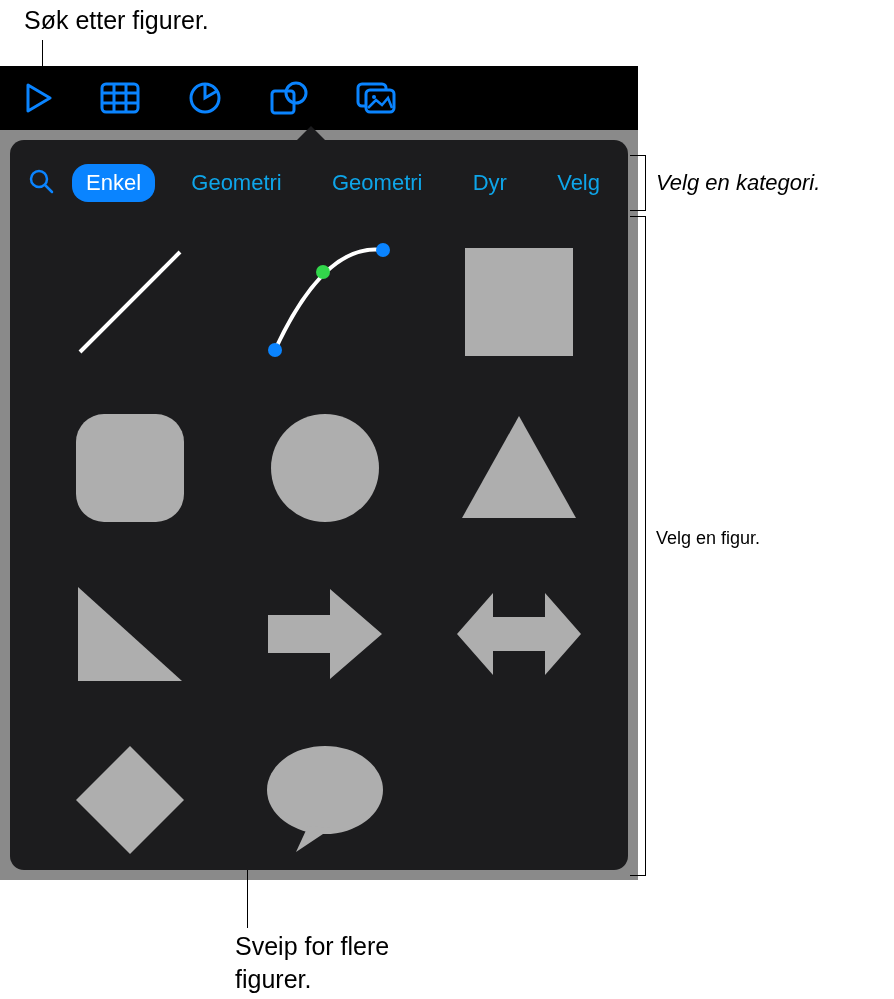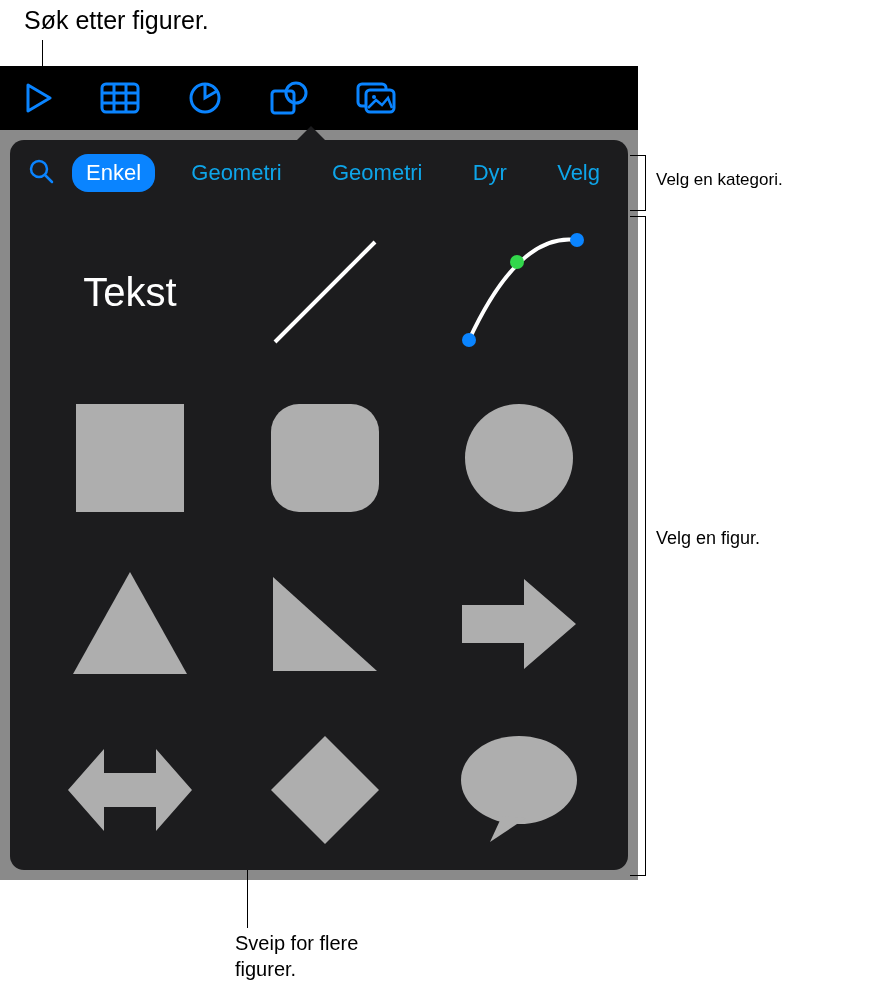--- a/index.html
+++ b/index.html
@@ -72,21 +72,21 @@
       width: 0;
       height: 0;
       border-left: 16px solid transparent;
       border-right: 16px solid transparent;
       border-bottom: 16px solid #1c1c1e;
       z-index: 10;
     }
     .category-row {
       display: flex;
       align-items: center;
-      padding: 14px 14px 14px 18px;
+      padding: 24px 14px 14px 18px;
       gap: 18px;
     }
     .search-icon {
       color: #0a84ff;
       flex-shrink: 0;
     }
     .categories {
       display: flex;
       gap: 18px;
       flex: 1;
@@ -121,22 +121,23 @@
     }
     .shape-cell.text {
       color: #fff;
       font-size: 40px;
       font-weight: 400;
     }
     .callout-right-1 {
       position: absolute;
       top: 170px;
       left: 656px;
-      font-size: 17px;
+      font-size: 22px;
       color: #000;
+      font-style: italic;
     }
     .bracket-right-1 {
       position: absolute;
       top: 155px;
       left: 630px;
       width: 16px;
       height: 56px;
       border-top: 1px solid #000;
       border-right: 1px solid #000;
       border-bottom: 1px solid #000;
@@ -155,21 +156,21 @@
       width: 16px;
       height: 660px;
       border-top: 1px solid #000;
       border-right: 1px solid #000;
       border-bottom: 1px solid #000;
     }
     .callout-bottom {
       position: absolute;
       top: 930px;
       left: 235px;
-      font-size: 20px;
+      font-size: 25px;
       color: #000;
       line-height: 1.3;
     }
     .callout-line-bottom {
       position: absolute;
       top: 870px;
       left: 247px;
       width: 1px;
       height: 58px;
       background: #000;
@@ -234,21 +235,20 @@
       <div class="category-tab active">Enkel</div>
       <div class="category-tab">Geometri</div>
       <div class="category-tab">Geometri</div>
       <div class="category-tab">Dyr</div>
       <div class="category-tab">Velg</div>
     </div>
   </div>
 
   <div class="shapes-grid">
 
-    <div class="shape-cell text">Tekst</div>
     <div class="shape-cell">
       <svg width="140" height="140" viewBox="0 0 140 140">
           <line x1="20" y1="120" x2="120" y2="20" stroke="#fff" stroke-width="4"></line>
         </svg>
     </div>
     <div class="shape-cell">
       <svg width="140" height="140" viewBox="0 0 140 140">
           <path d="M20 118 Q70 10 128 18" fill="none" stroke="#fff" stroke-width="4"></path>
           <circle cx="20" cy="118" r="7" fill="#0a84ff"></circle>
           <circle cx="68" cy="40" r="7" fill="#32d74b"></circle>

